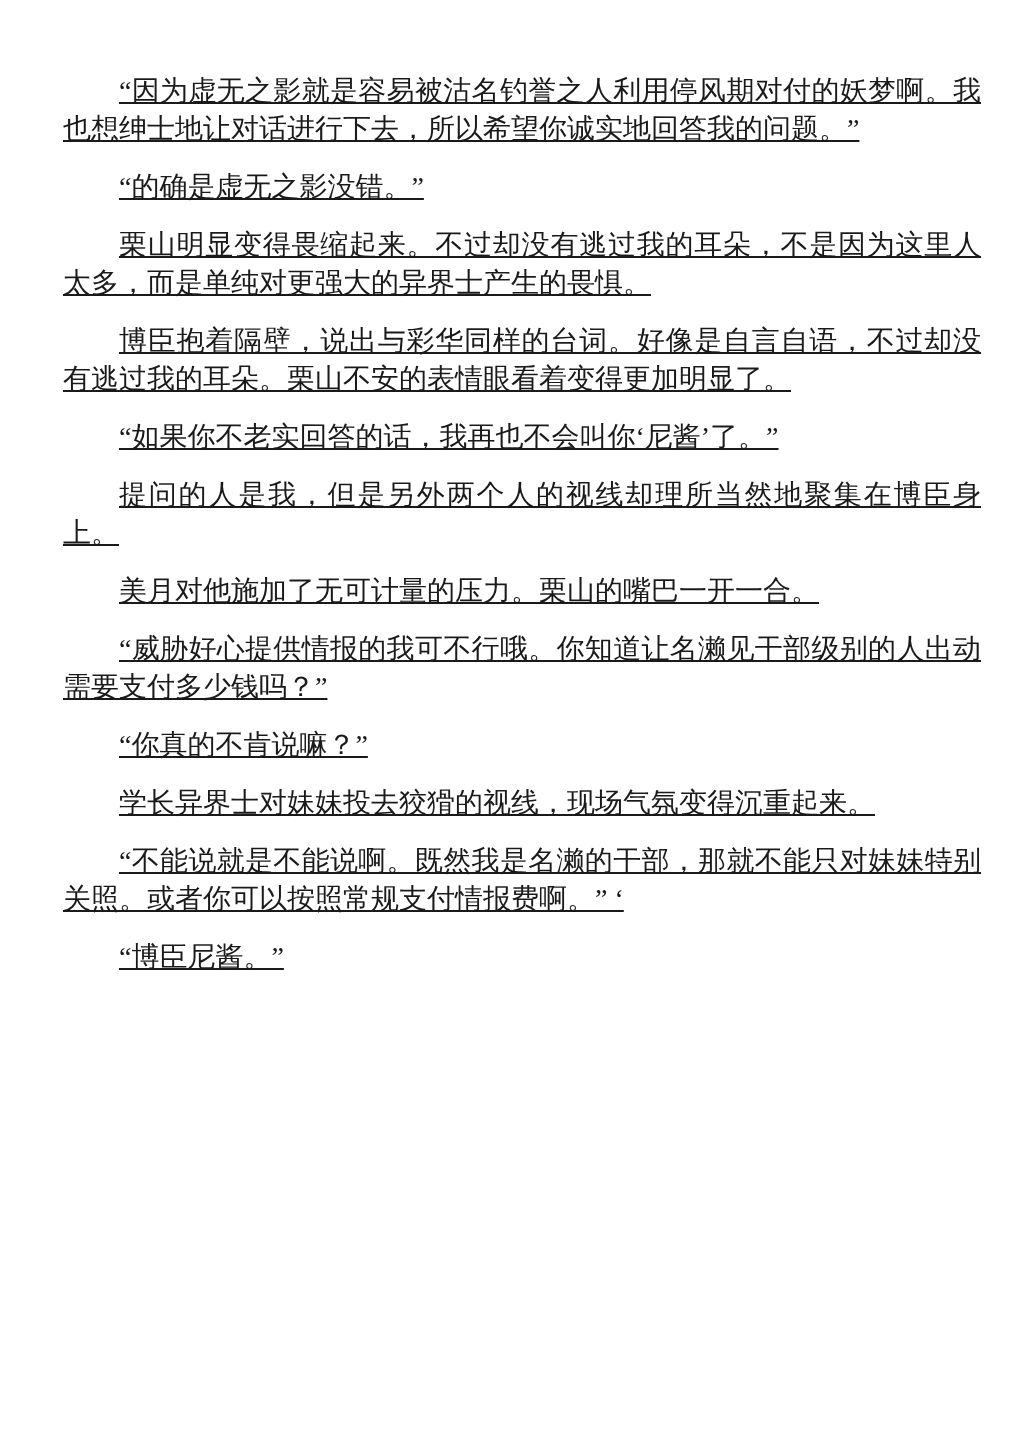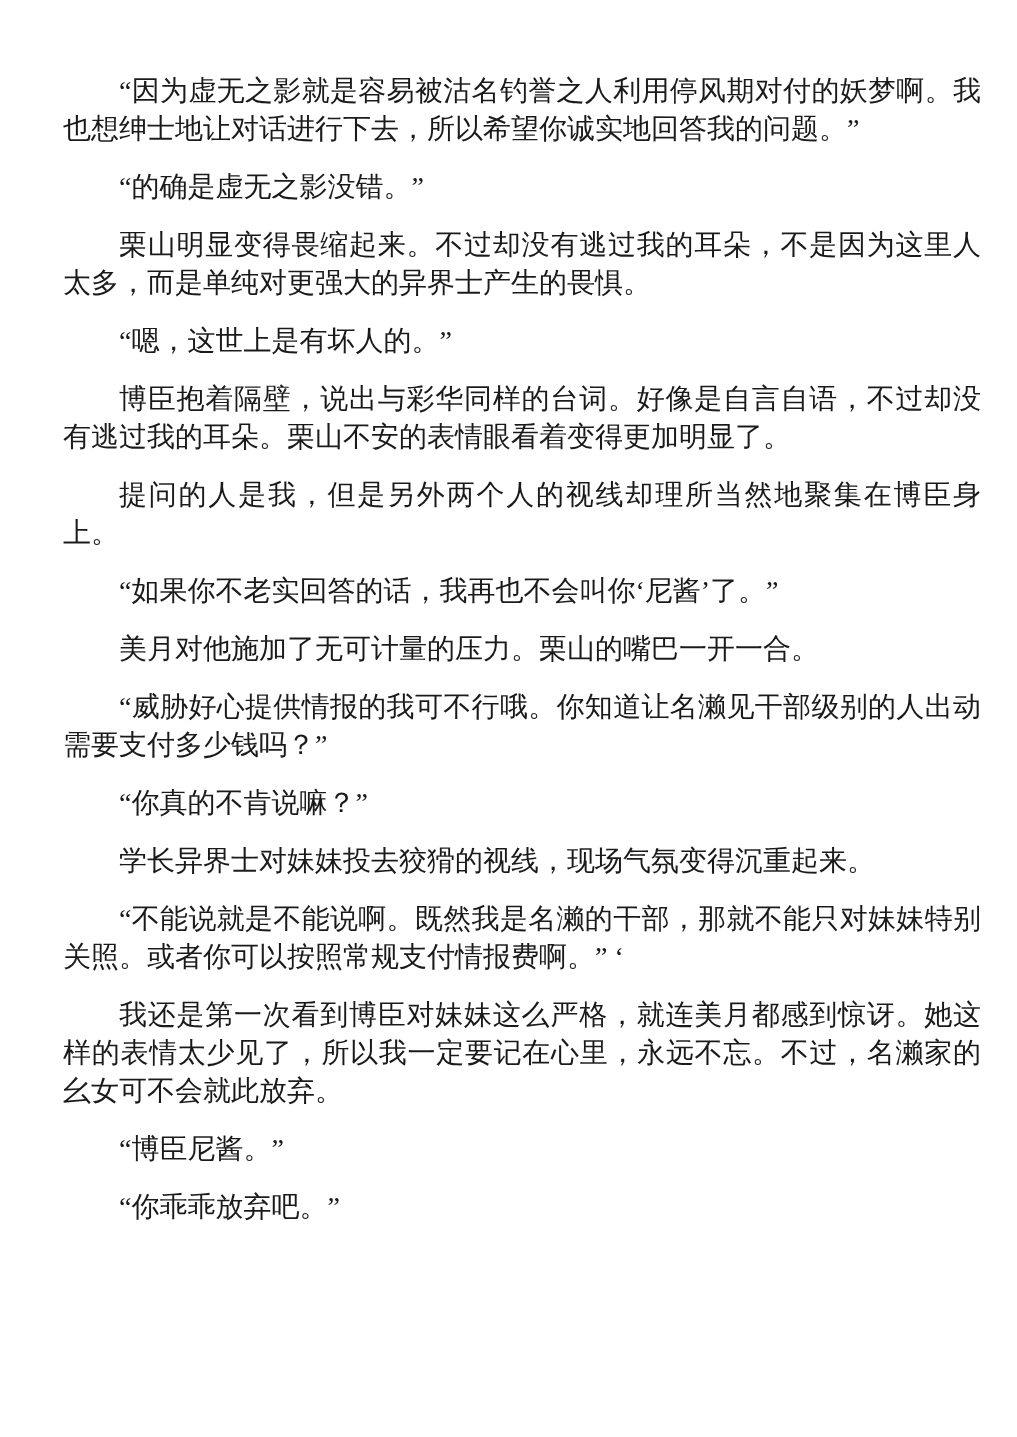--- a/index.html
+++ b/index.html
@@ -12,45 +12,43 @@
     height: 1437px;
     overflow: hidden;
   }
   .page {
     box-sizing: border-box;
     width: 1017px;
     height: 1437px;
     padding: 72px 36px 0 63px;
     background: #ffffff;
     font-family: "Liberation Serif", "DejaVu Serif", serif;
+    text-decoration: underline;
   }
   .para {
     margin: 0 0 20px 0;
     font-size: 28px;
     line-height: 38px;
     text-indent: 2em;
     text-align: justify;
     letter-spacing: 0px;
     word-break: break-all;
   }
 </style>
 </head>
 <body>
 
 <div class="page" style="background: rgb(255, 255, 255); color: rgb(26, 26, 26);">
   <div class="content" id="paragraphs">
       <p class="para">“因为虚无之影就是容易被沽名钓誉之人利用停风期对付的妖梦啊。我也想绅士地让对话进行下去，所以希望你诚实地回答我的问题。”</p>
       <p class="para">“的确是虚无之影没错。”</p>
       <p class="para">栗山明显变得畏缩起来。不过却没有逃过我的耳朵，不是因为这里人太多，而是单纯对更强大的异界士产生的畏惧。</p>
-      <p class="para">“嗯，这世上是有坏人的。”</p>
       <p class="para">博臣抱着隔壁，说出与彩华同样的台词。好像是自言自语，不过却没有逃过我的耳朵。栗山不安的表情眼看着变得更加明显了。</p>
+      <p class="para">“如果你不老实回答的话，我再也不会叫你‘尼酱’了。”</p>
       <p class="para">提问的人是我，但是另外两个人的视线却理所当然地聚集在博臣身上。</p>
-      <p class="para">“如果你不老实回答的话，我再也不会叫你‘尼酱’了。”</p>
       <p class="para">美月对他施加了无可计量的压力。栗山的嘴巴一开一合。</p>
       <p class="para">“威胁好心提供情报的我可不行哦。你知道让名濑见干部级别的人出动需要支付多少钱吗？”</p>
       <p class="para">“你真的不肯说嘛？”</p>
       <p class="para">学长异界士对妹妹投去狡猾的视线，现场气氛变得沉重起来。</p>
       <p class="para">“不能说就是不能说啊。既然我是名濑的干部，那就不能只对妹妹特别关照。或者你可以按照常规支付情报费啊。” ‘</p>
-      <p class="para">我还是第一次看到博臣对妹妹这么严格，就连美月都感到惊讶。她这样的表情太少见了，所以我一定要记在心里，永远不忘。不过，名濑家的幺女可不会就此放弃。</p>
       <p class="para">“博臣尼酱。”</p>
-      <p class="para">“你乖乖放弃吧。”</p>
     </div>
 </div>
 
 </body></html>

